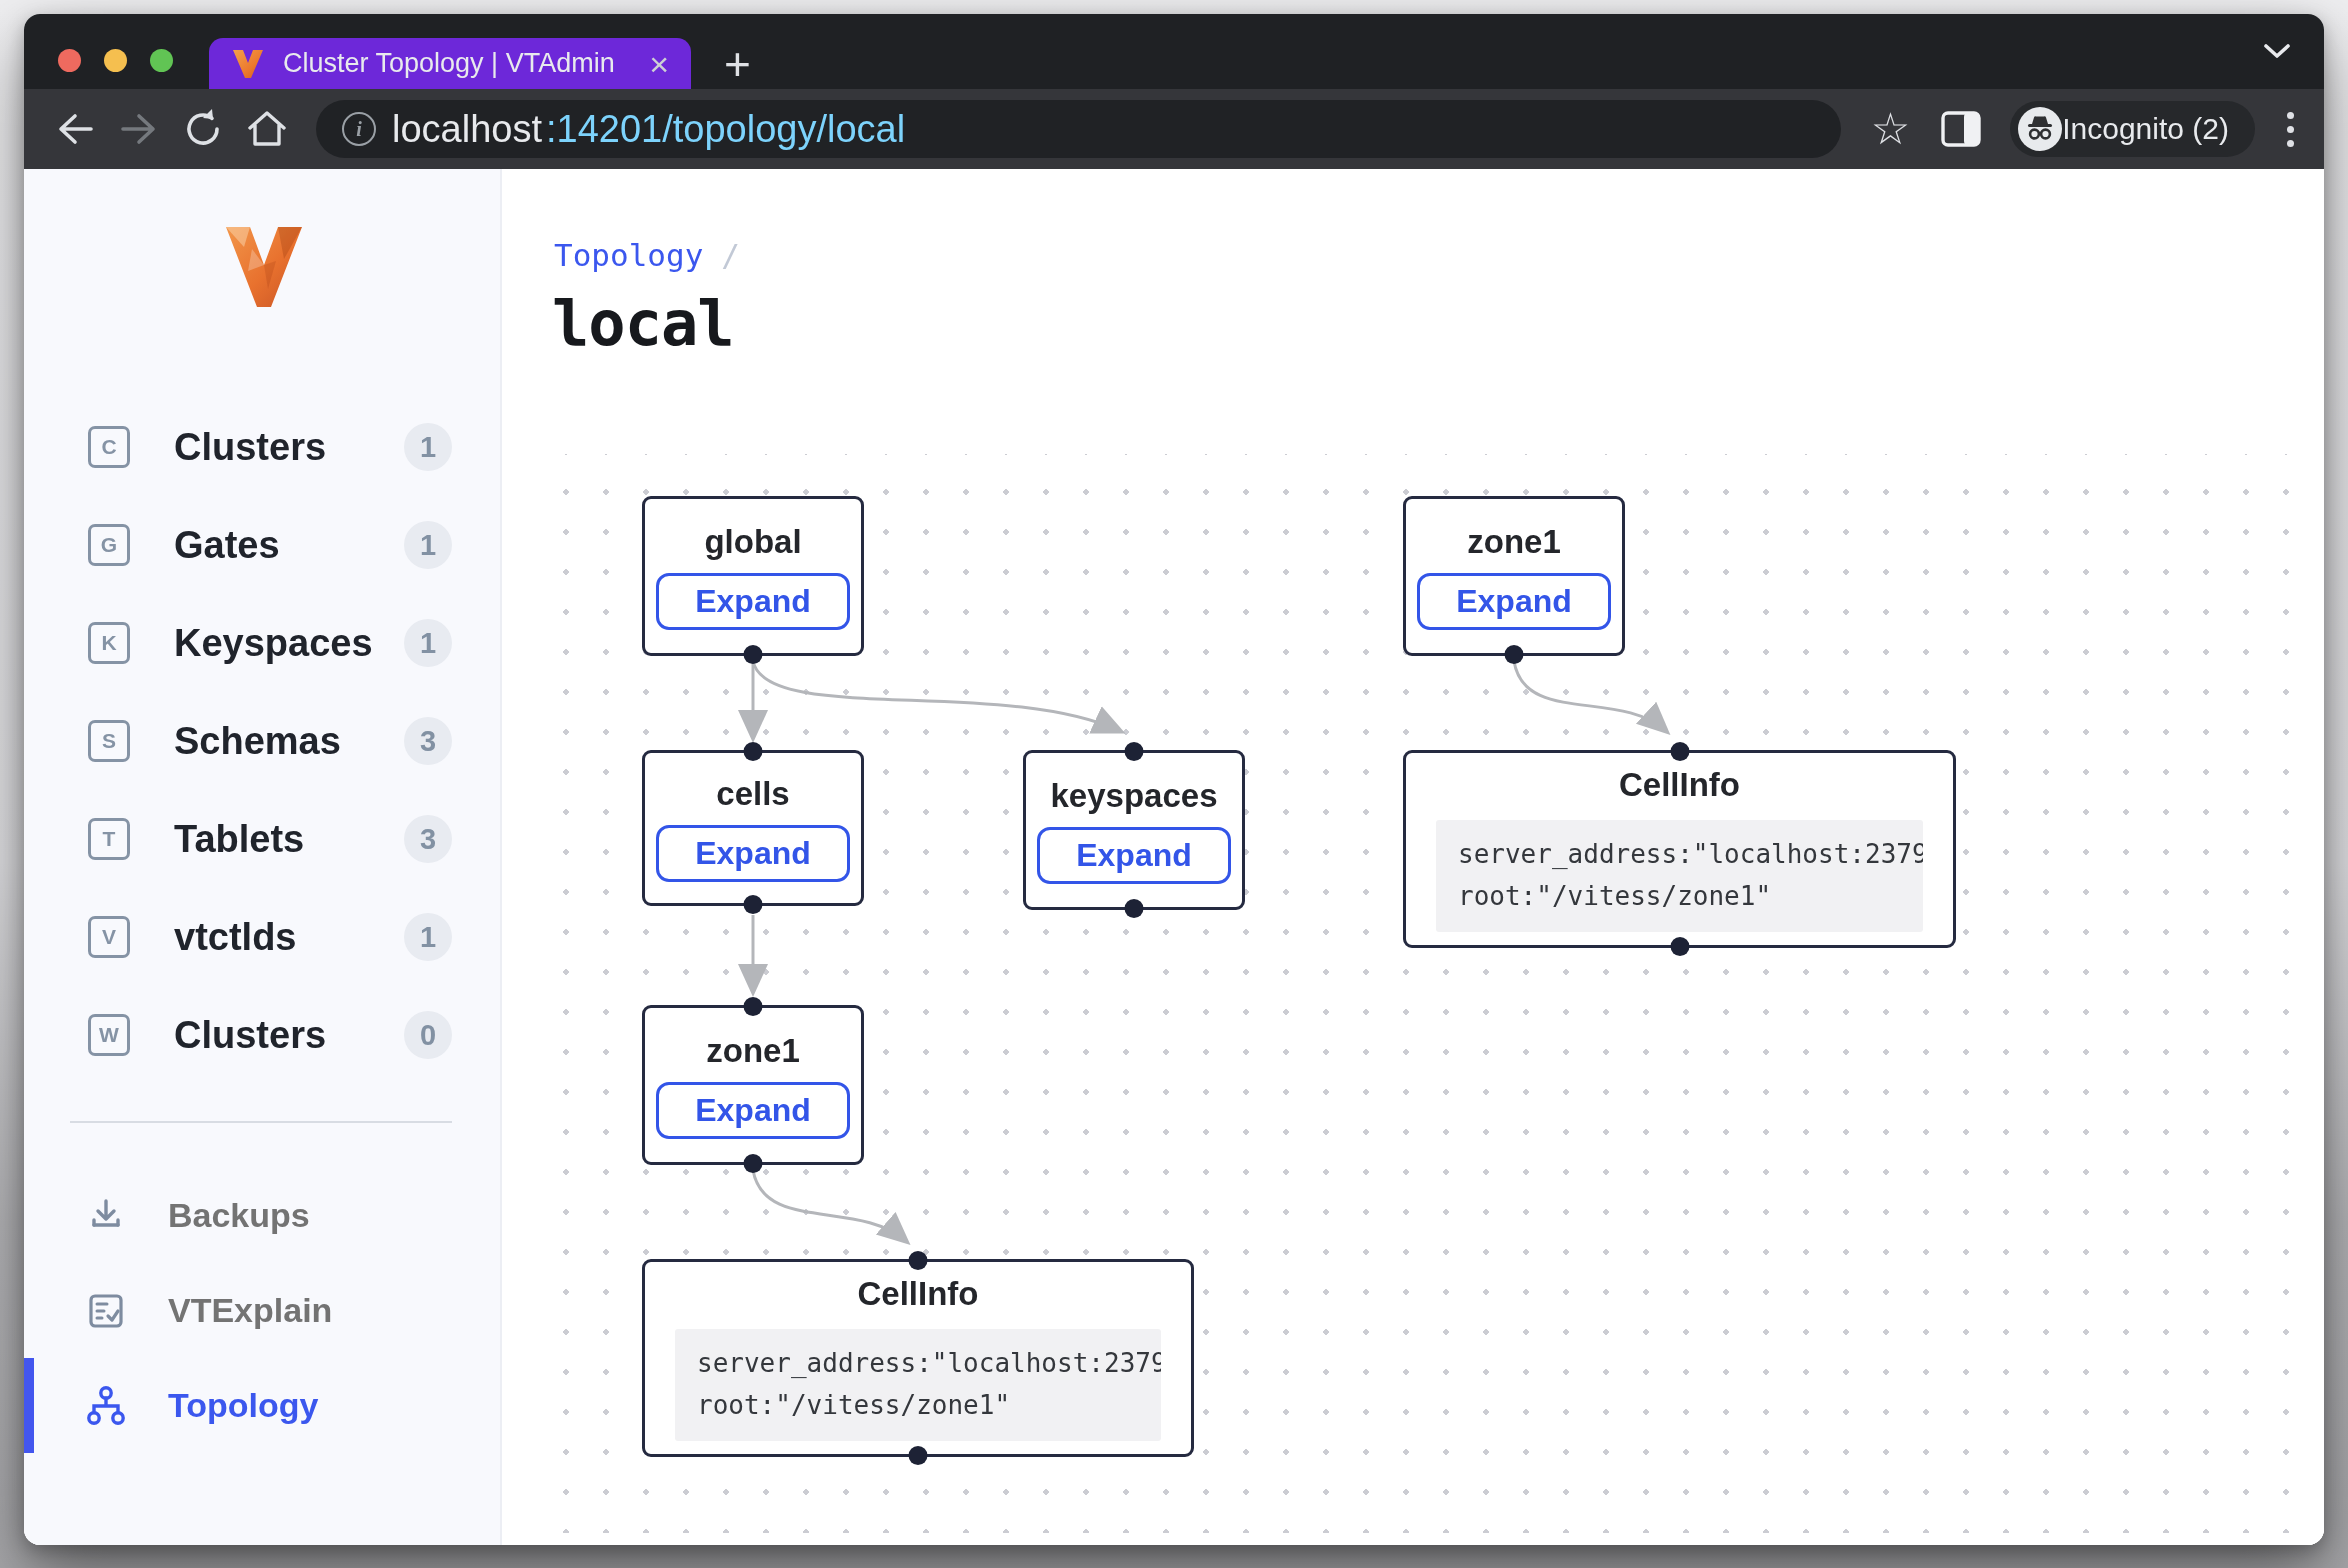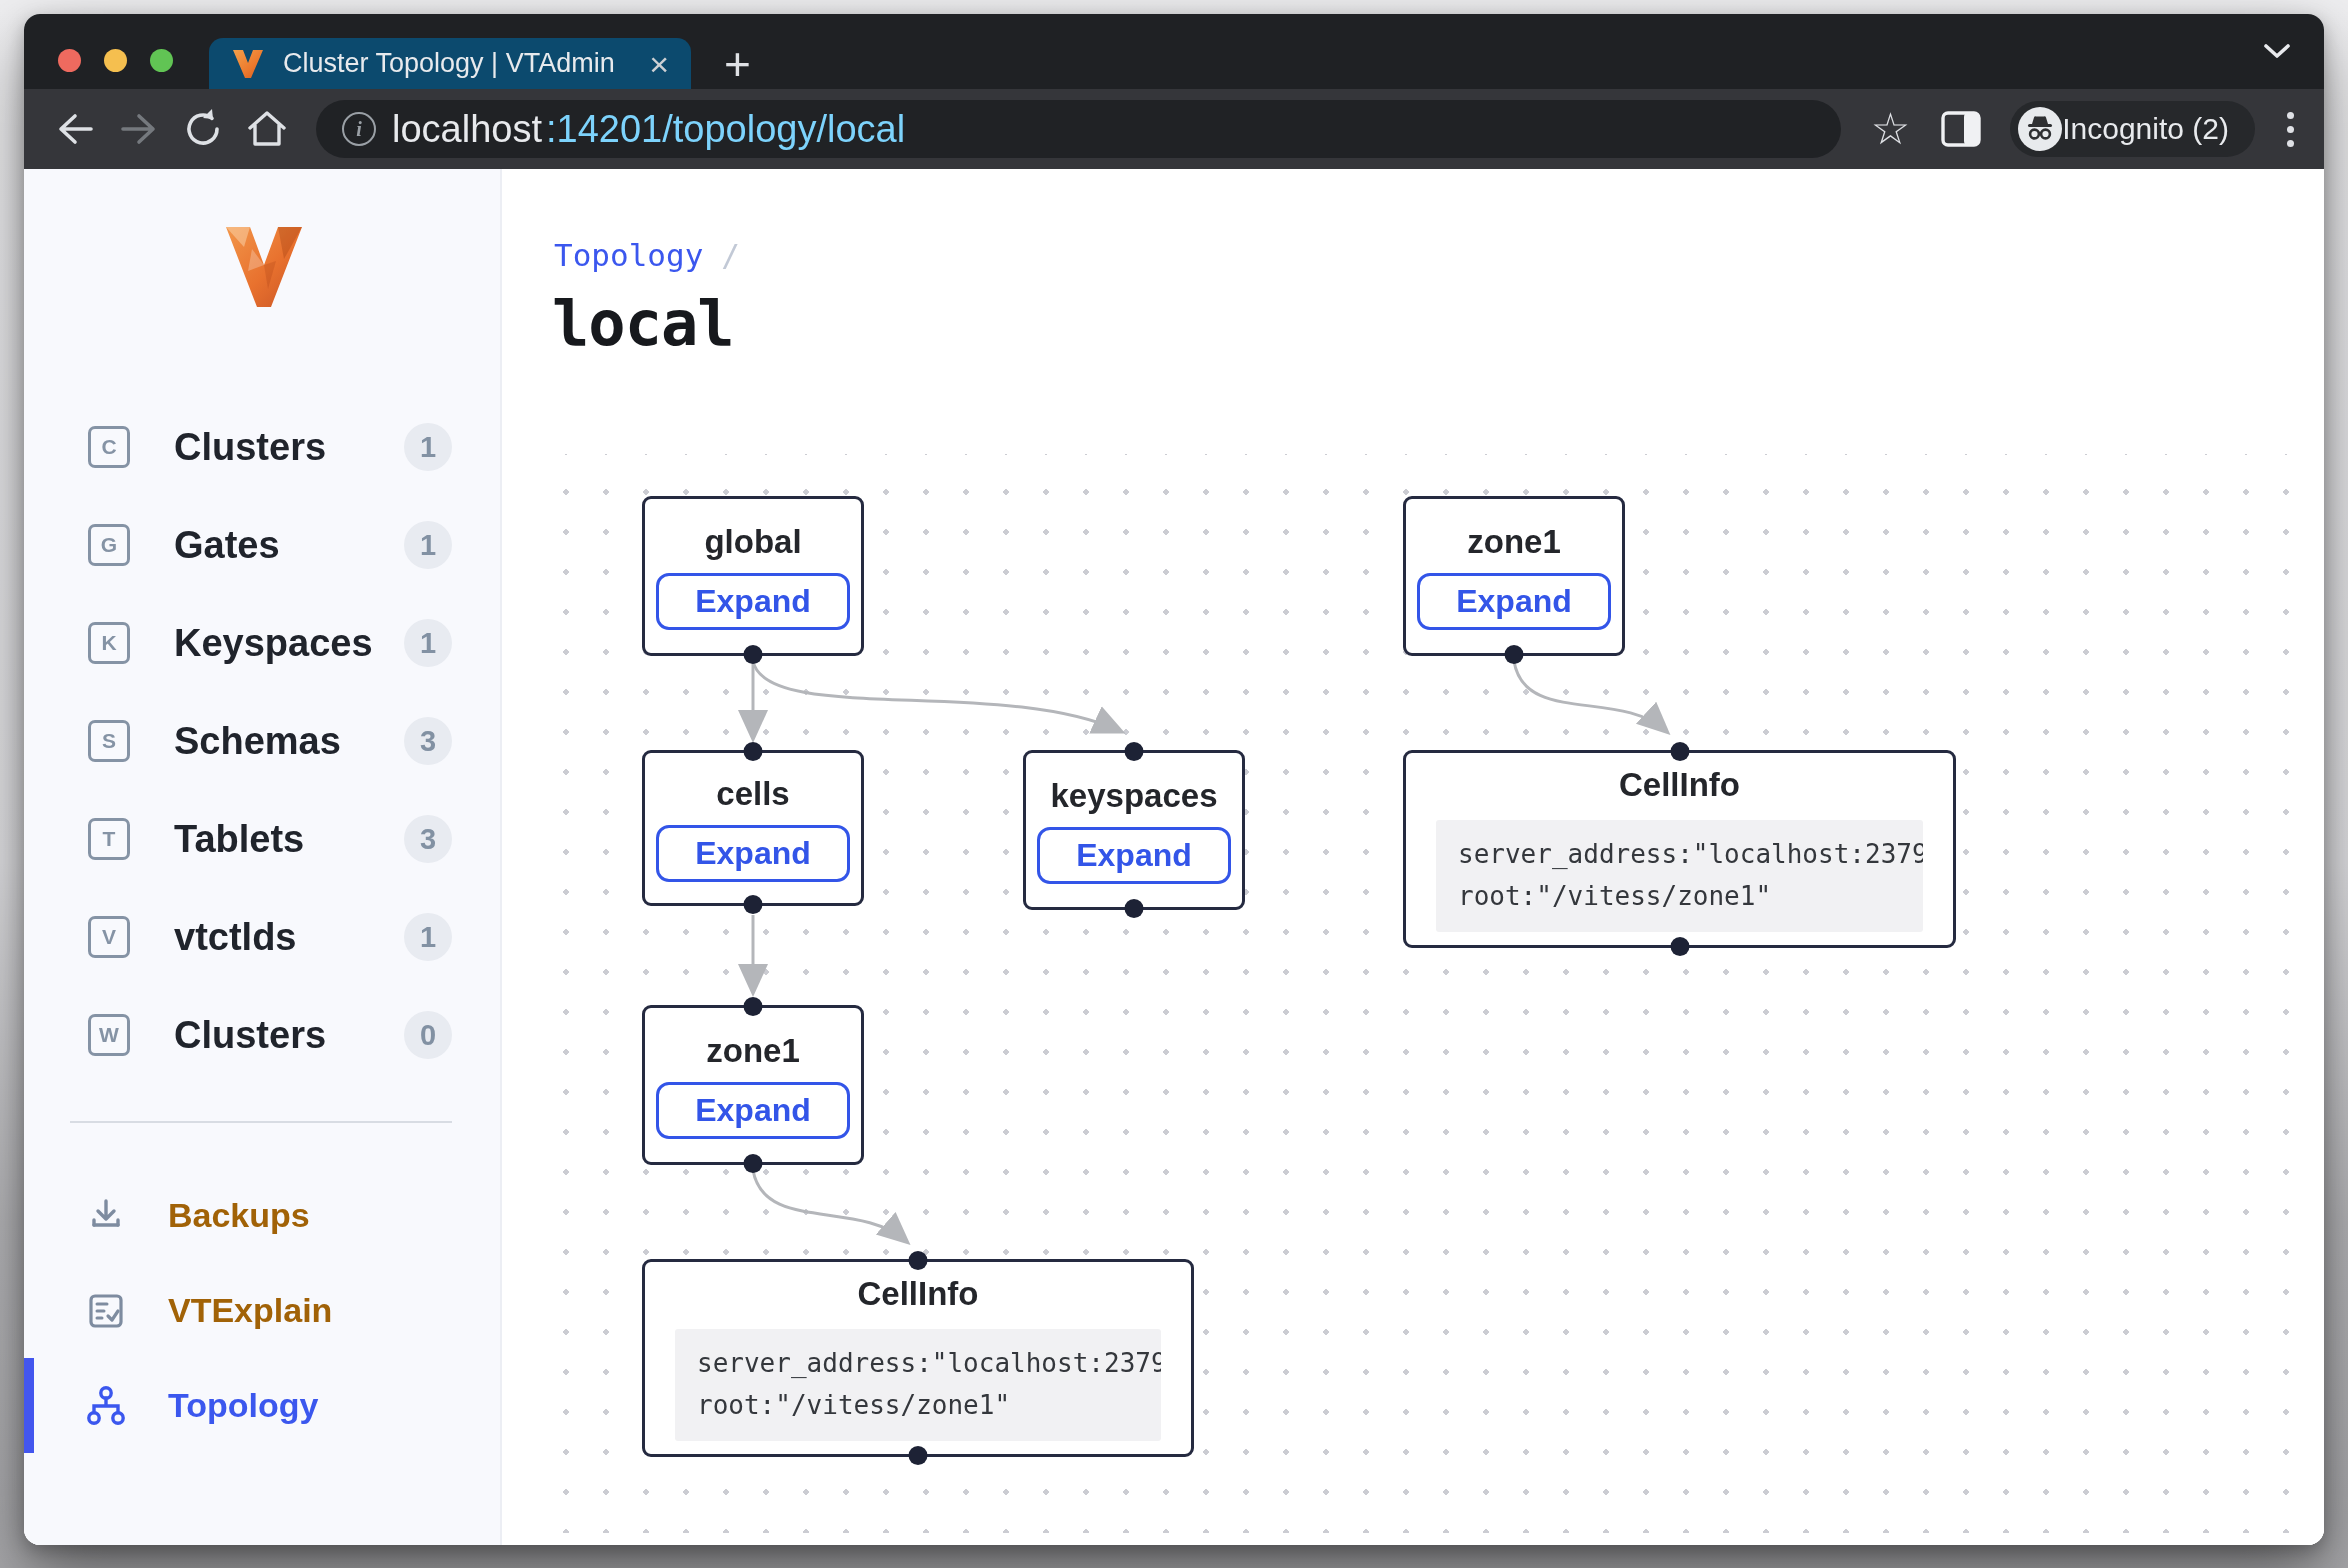--- a/index.html
+++ b/index.html
@@ -17,21 +17,21 @@
   }
   
   .tabstrip{position:relative;flex:0 0 75px;background:#1f2124;}
   .traffic{position:absolute;left:34px;top:35px;display:flex;gap:23px;}
   .traffic span{width:23px;height:23px;border-radius:50%;}
   .light-red{background:#ee6a5f;}
   .light-yellow{background:#f5bf4f;}
   .light-green{background:#61c454;}
   .tab{
     position:absolute;left:185px;top:24px;width:482px;height:51px;
-    background:#0c4a6e;border-radius:14px 14px 0 0;
+    background:#6d28d9;border-radius:14px 14px 0 0;
     display:flex;align-items:center;padding:0 22px;box-sizing:border-box;gap:18px;
   }
   .tab-title{color:#e8eaed;font-size:27px;flex:1;white-space:nowrap;overflow:hidden;}
   .tab-close{color:#cdd0d4;font-size:34px;line-height:1;cursor:default;}
   .newtab{position:absolute;left:700px;top:28px;color:#dfe1e5;font-size:46px;font-weight:300;line-height:44px;}
   .strip-chevron{position:absolute;right:32px;top:28px;}
   
   .toolbar{
     flex:0 0 80px;background:#35363a;display:flex;align-items:center;
     padding:0 26px;box-sizing:border-box;
@@ -70,21 +70,21 @@
   }
   .nav-label{margin-left:44px;font-size:38px;font-weight:700;color:#20242c;}
   .badge{
     margin-left:auto;width:48px;height:48px;border-radius:50%;background:#e8ebf1;
     color:#8291a3;font-size:29px;font-weight:700;display:flex;align-items:center;justify-content:center;
   }
   .divider{position:absolute;top:952px;left:46px;right:48px;height:0;border-top:2px solid #d8dce3;}
   .tools{position:absolute;top:999px;left:0;right:0;}
   .tool-row{height:95px;display:flex;align-items:center;padding:0 48px 0 60px;cursor:pointer;}
   .tool-icon{width:44px;display:flex;align-items:center;justify-content:center;flex:0 0 auto;}
-  .tool-label{margin-left:40px;font-size:34px;font-weight:700;color:#a16207;}
+  .tool-label{margin-left:40px;font-size:34px;font-weight:700;color:#737373;}
   .tool-row.active .tool-label{color:#3b57ee;}
   .active-bar{position:absolute;left:0;top:1189px;width:10px;height:95px;background:#4356ee;}
   
   .main{position:relative;flex:1 1 auto;min-width:0;background:#fff;overflow:hidden;}
   .breadcrumb{position:absolute;left:52px;top:68px;font-family:"DejaVu Sans Mono", monospace;font-size:31px;}
   .breadcrumb a{color:#3b57ee;text-decoration:none;}
   .crumb-sep{color:#c2c9d6;margin-left:18px;}
   .page-title{
     position:absolute;left:50px;top:118px;font-family:"DejaVu Sans Mono", monospace;
     font-size:62px;font-weight:700;color:#17191d;letter-spacing:-1px;

